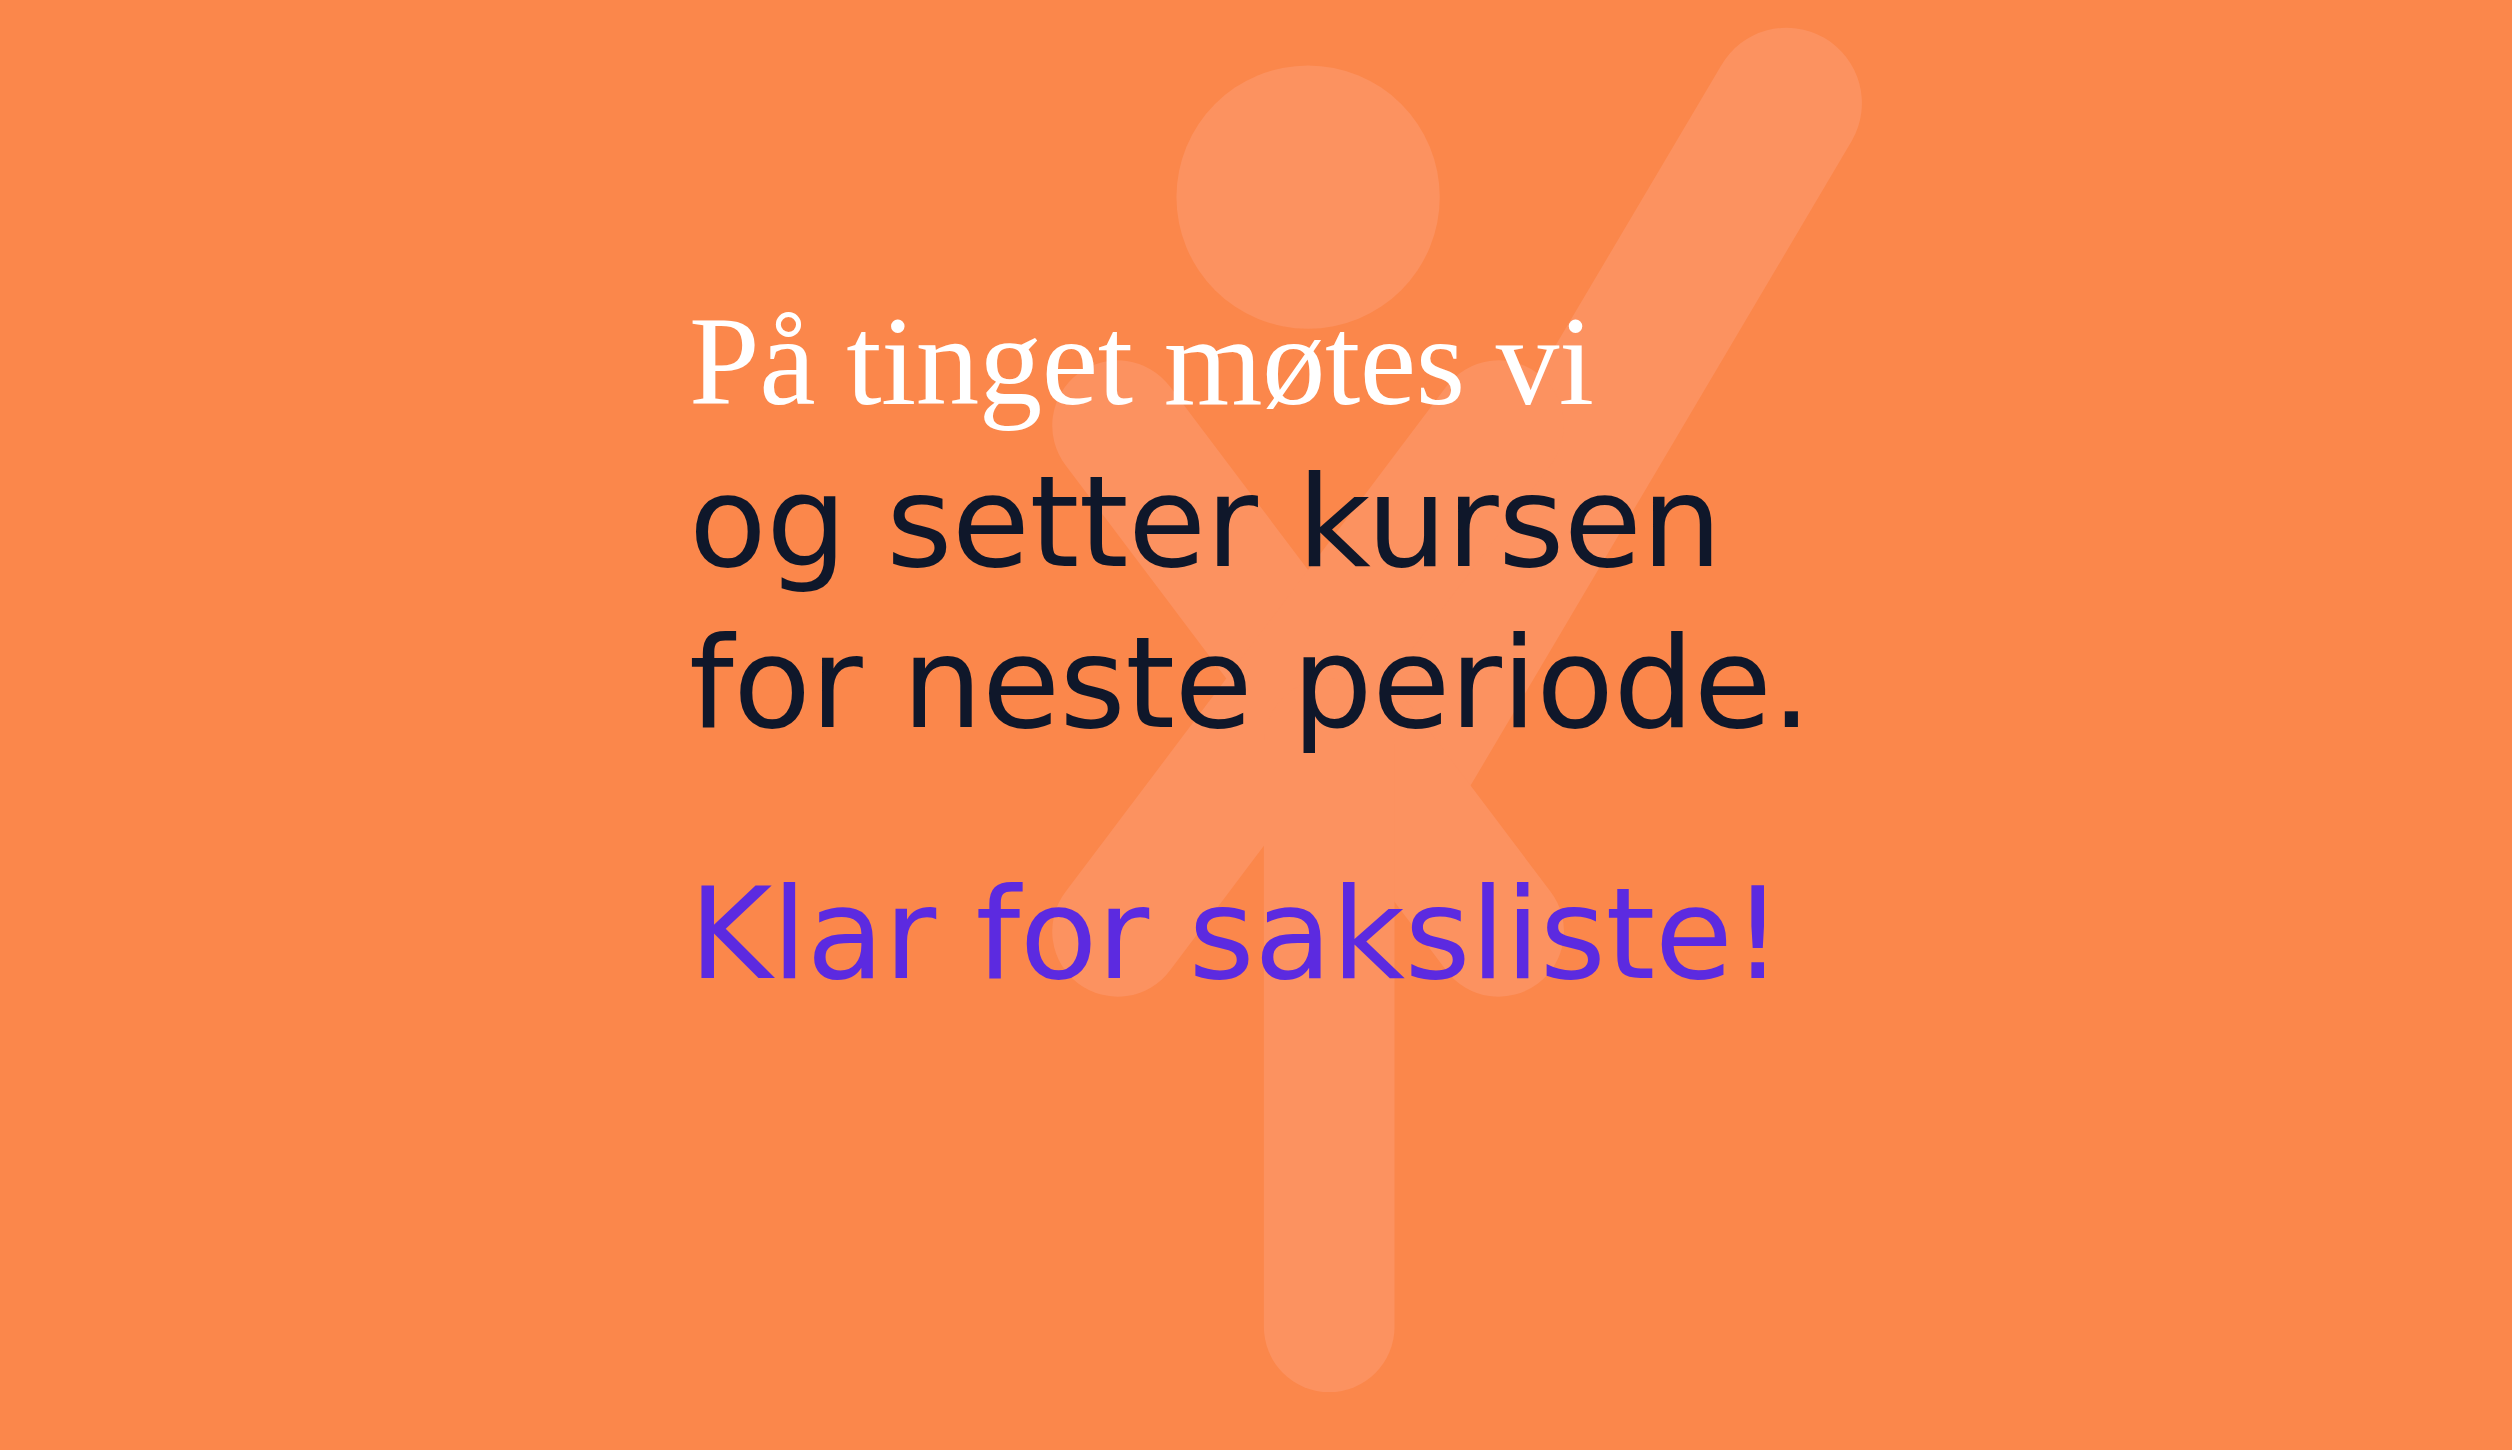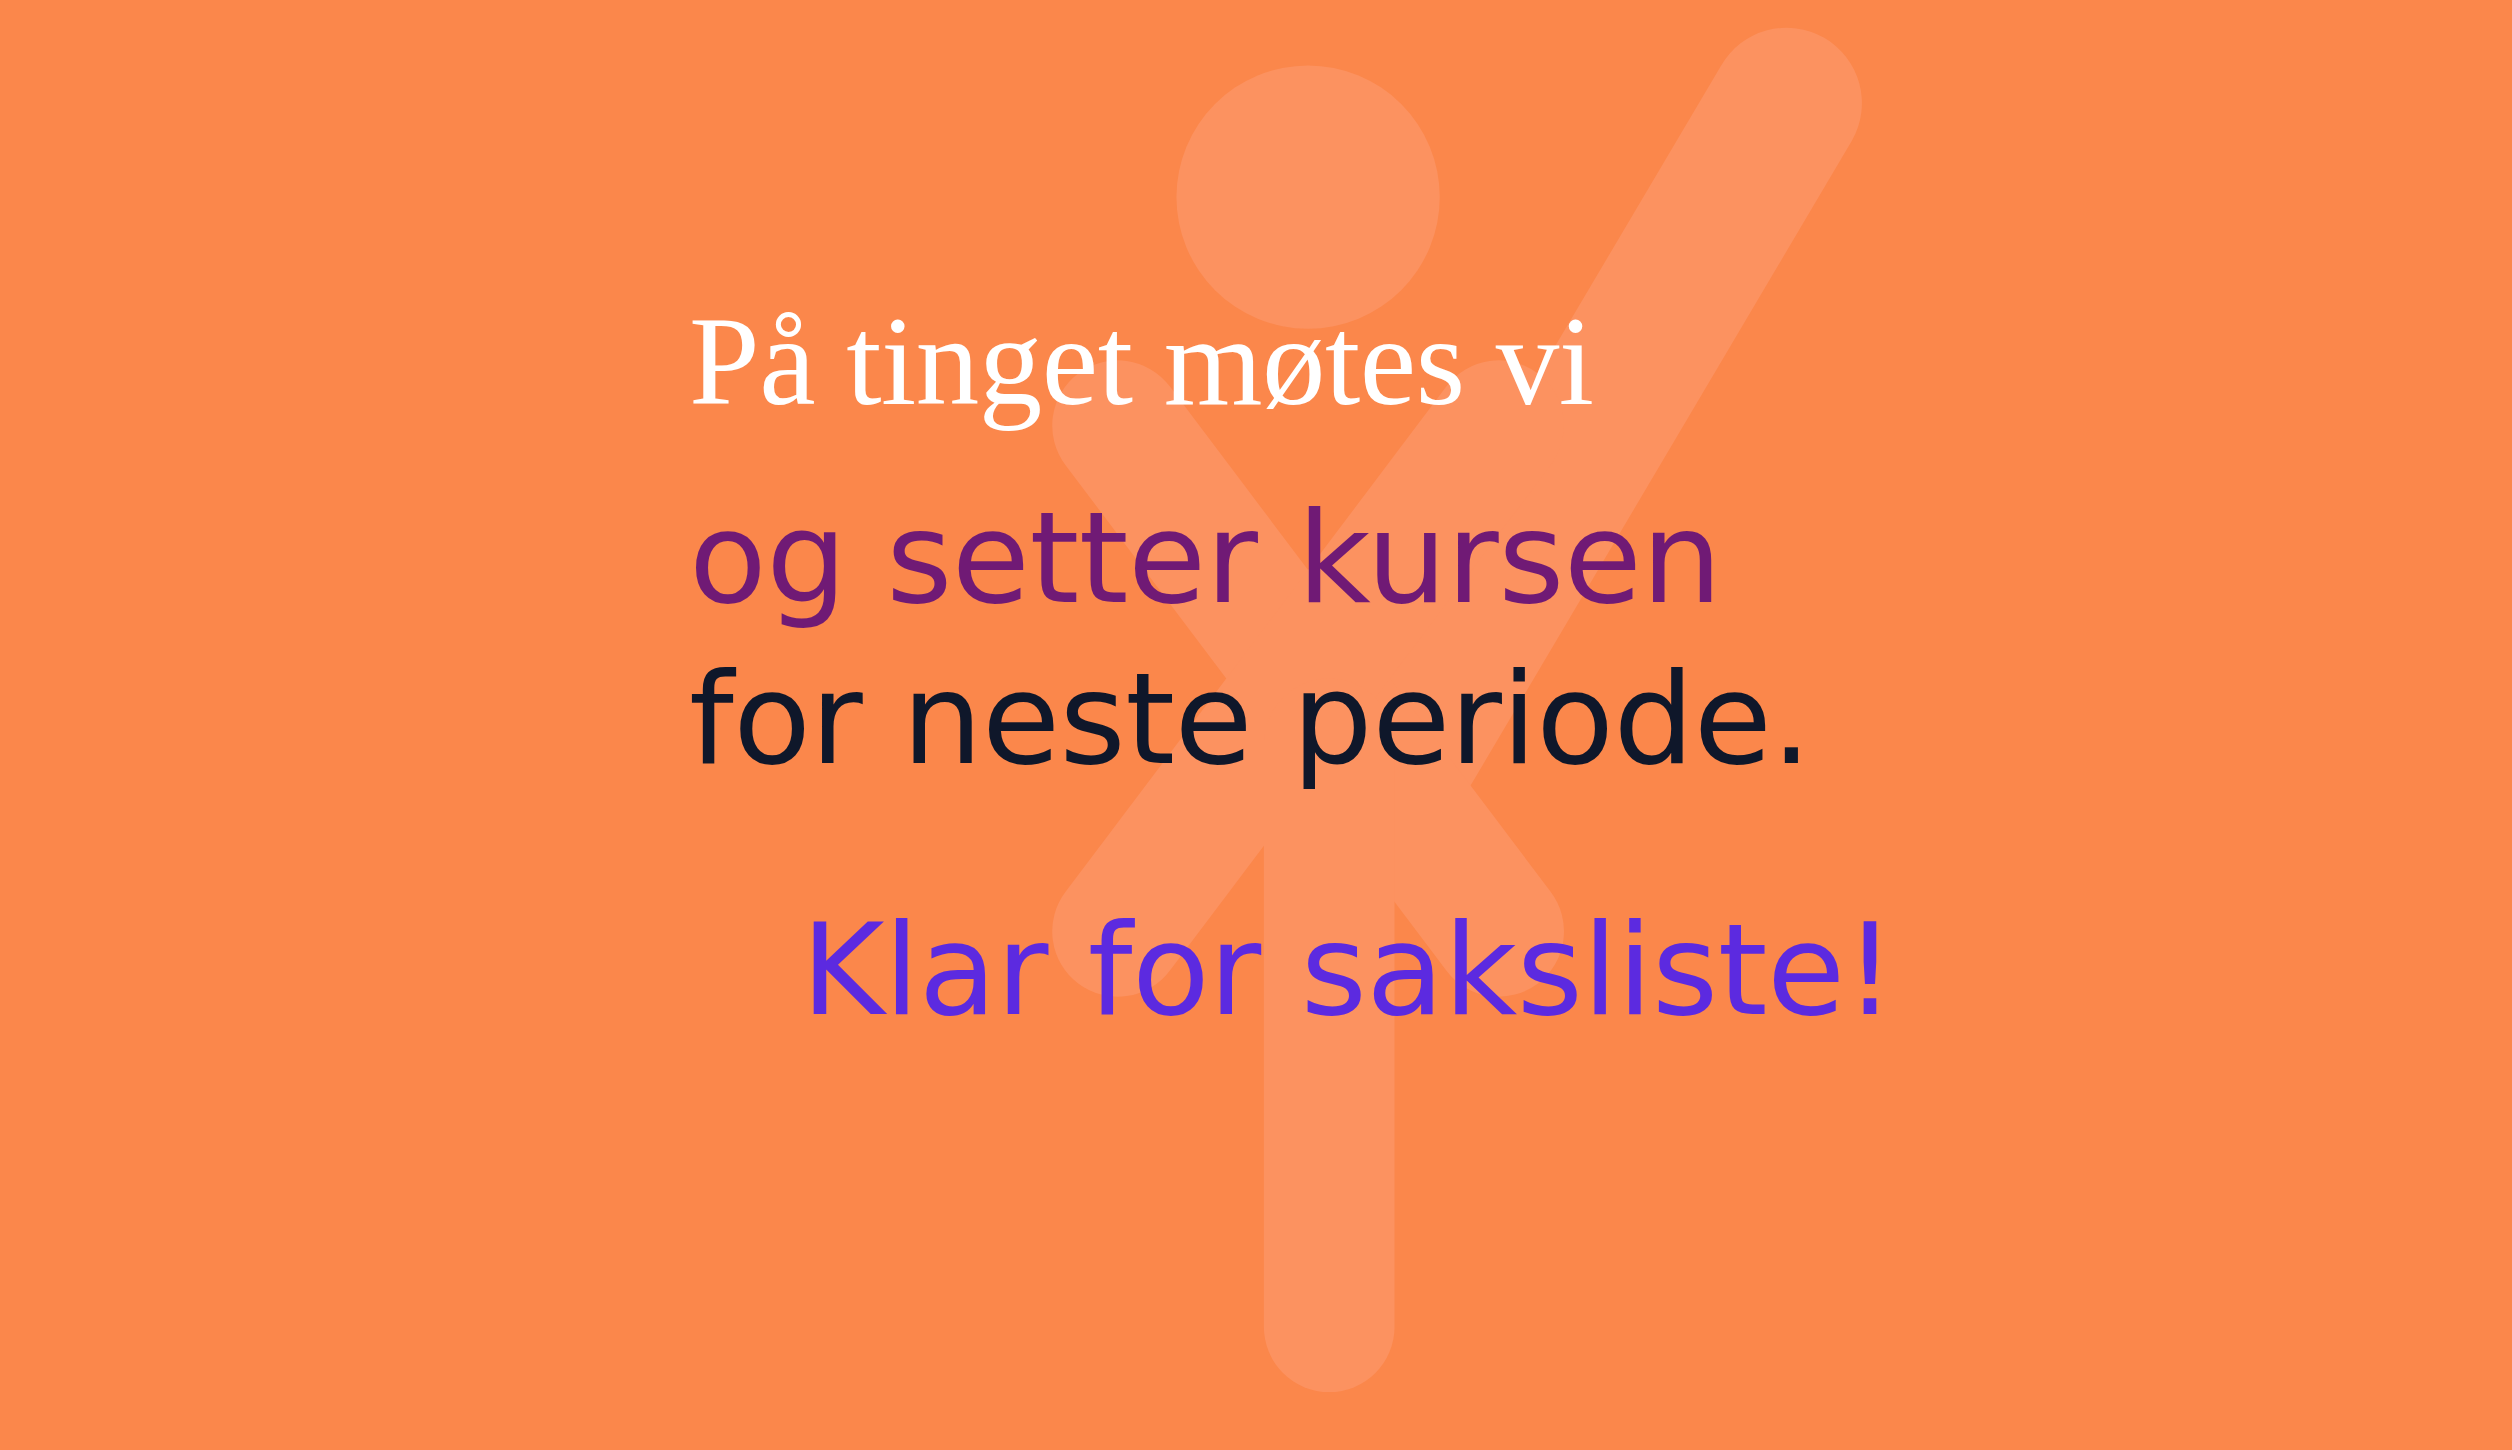--- a/index.html
+++ b/index.html
@@ -31,21 +31,21 @@
   }
   .line {
     display: block;
     font-size: 127px;
     line-height: 161px;
     letter-spacing: -0.5px;
     white-space: pre;
     font-weight: 400;
   }
   .line-white { color: #ffffff; }
-  .line-purple { color: #5c2ae0; text-align: right; }
+  .line-purple { color: #5c2ae0; }
   .line-spacer {
     display: block;
     height: 90px;
   }
 </style>
 </head>
 <body>
 
 <div id="card" style="background: rgb(251, 135, 75);">
 
@@ -58,20 +58,20 @@
       <rect x="2473" y="590" width="260" height="1520" rx="130" transform="rotate(-37 2603 1350)"></rect>
 
       <rect x="2473" y="590" width="260" height="1520" rx="130" transform="rotate(37 2603 1350)"></rect>
 
       <rect x="2515" y="1350" width="260" height="1420" rx="130"></rect>
     </g>
   </svg>
 
   <div id="text-block">
     <span class="line line-white" style="color: rgb(255, 255, 255); font-family: Liberation Serif, serif;">På tinget møtes vi</span>
-    <span class="line line-white" style="color: #701a75; margin-top: 36px;">og setter kursen</span>
+    <span class="line line-white" style="color: #0f172a;">og setter kursen</span>
     <span class="line line-white" style="color: #0f172a;">for neste periode.</span>
     <span class="line-spacer"></span>
     <span class="line line-purple" style="color: rgb(92, 42, 224);">Klar for saksliste!</span>
   </div>
 
 </div>
 
 
 </body></html>

